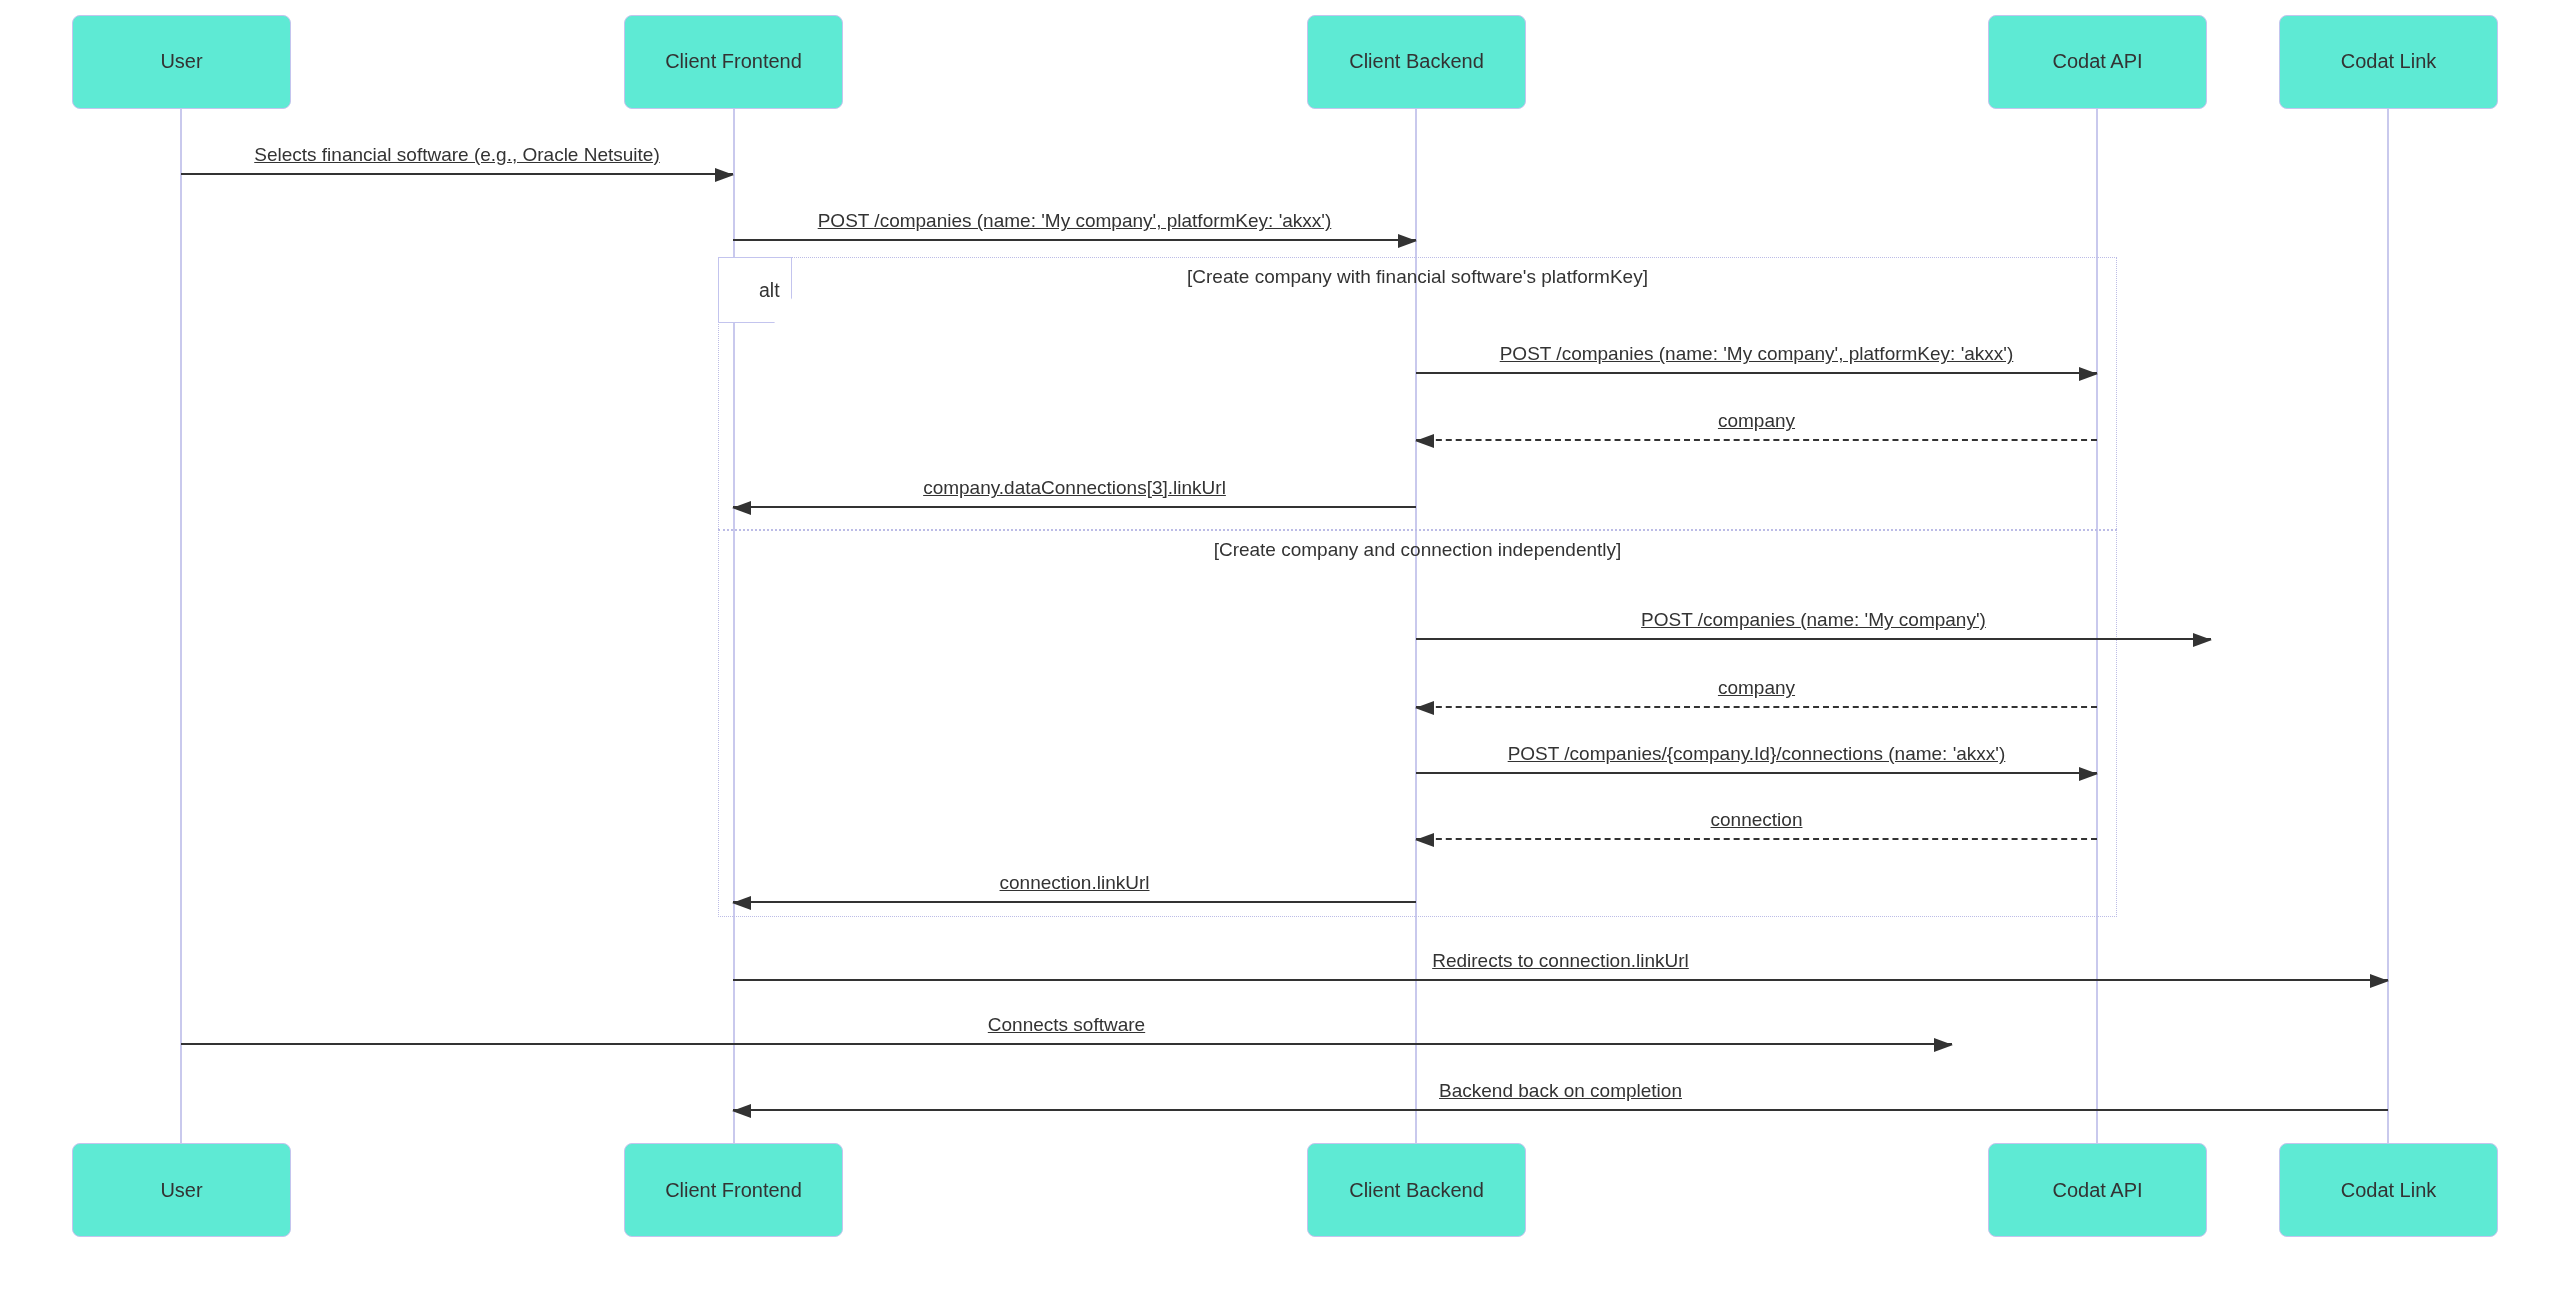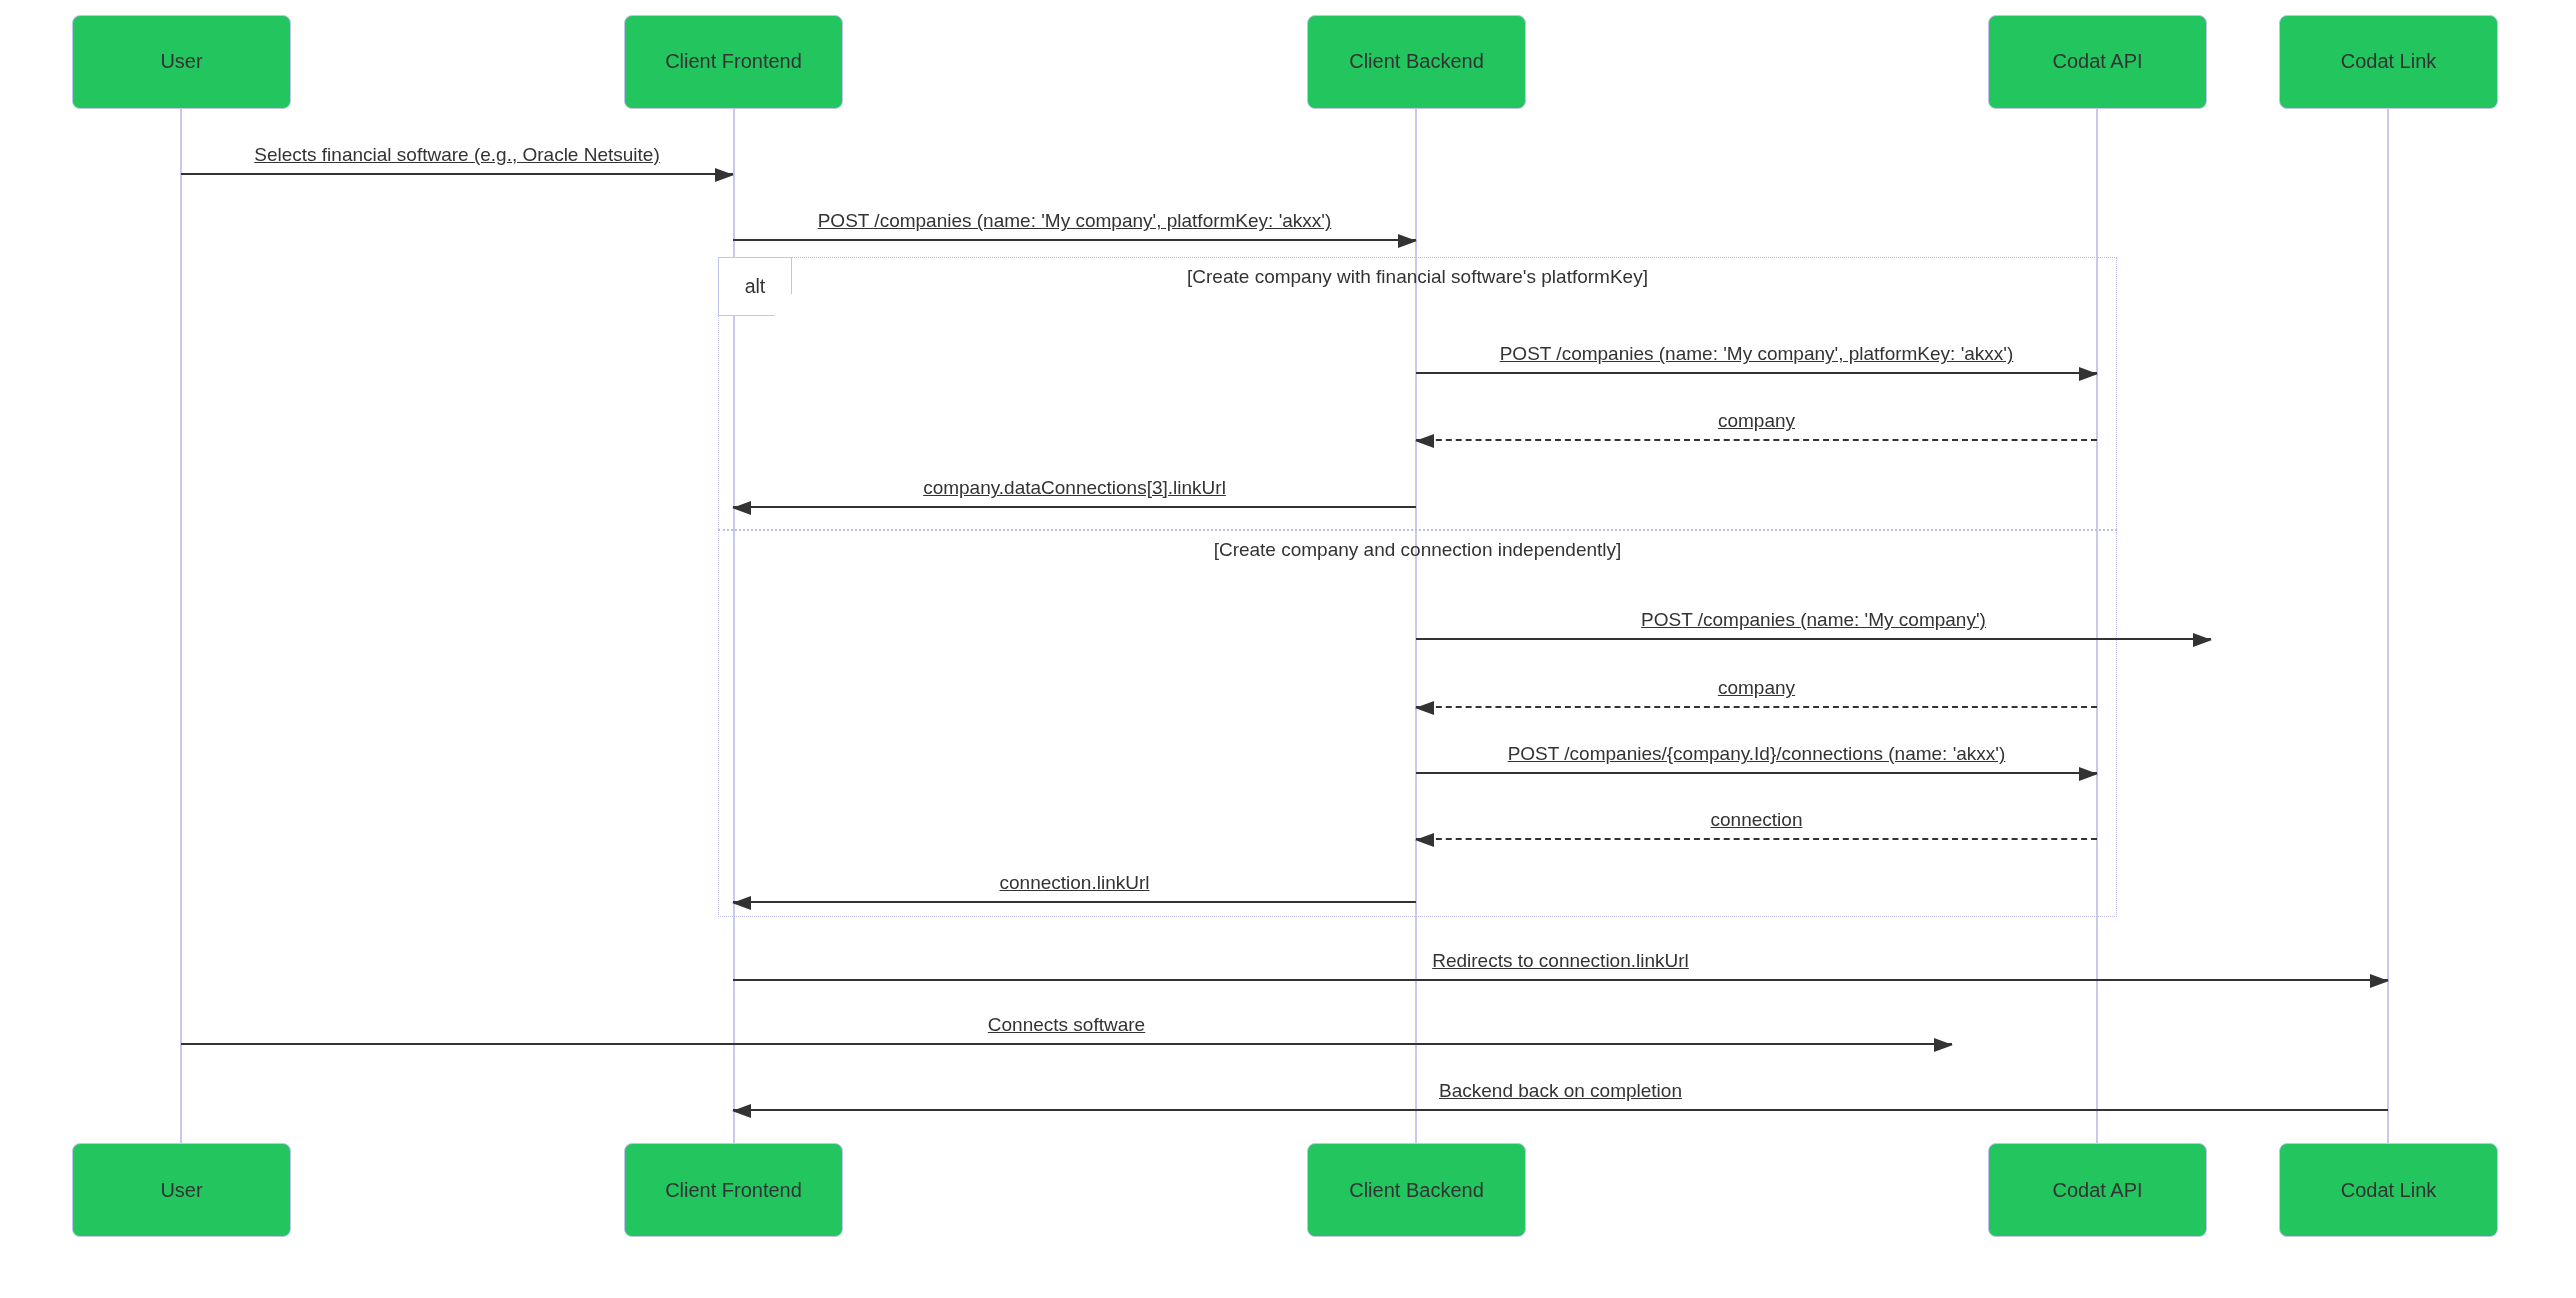--- a/index.html
+++ b/index.html
@@ -11,21 +11,21 @@
     font-family: "Liberation Sans", "DejaVu Sans", sans-serif;
     color: #333333;
     overflow: hidden;
   }
 
   
   .participant {
     position: absolute;
     width: 219px;
     height: 94px;
-    background: #22c55e;
+    background: #5eead4;
     border: 1.7px solid #c3c4ee;
     border-radius: 8px;
     display: flex;
     align-items: center;
     justify-content: center;
     font-size: 20px;
     color: #333333;
     z-index: 3;
     box-sizing: border-box;
   }
@@ -62,31 +62,32 @@
     border: 1.3px dotted #bcbce6;
     box-sizing: border-box;
     z-index: 2;
     background: transparent;
   }
   .alt-label {
     position: absolute;
     left: 718px;
     top: 257px;
     width: 74px;
-    height: 59px;
+    height: 66px;
     background: #ffffff;
     border: 1.3px solid #c3c4ee;
     box-sizing: border-box;
     clip-path: polygon(0 0, 100% 0, 100% 62%, 76% 100%, 0 100%);
     display: flex;
     align-items: center;
-    justify-content: center;
+    justify-content: flex-start;
     font-size: 19.5px;
     color: #333333;
     z-index: 4;
+    padding-left: 40px;
   }
   .alt-section-label {
     position: absolute;
     left: 718px;
     width: 1399px;
     text-align: center;
     font-size: 19px;
     color: #333333;
     white-space: nowrap;
     z-index: 3;

